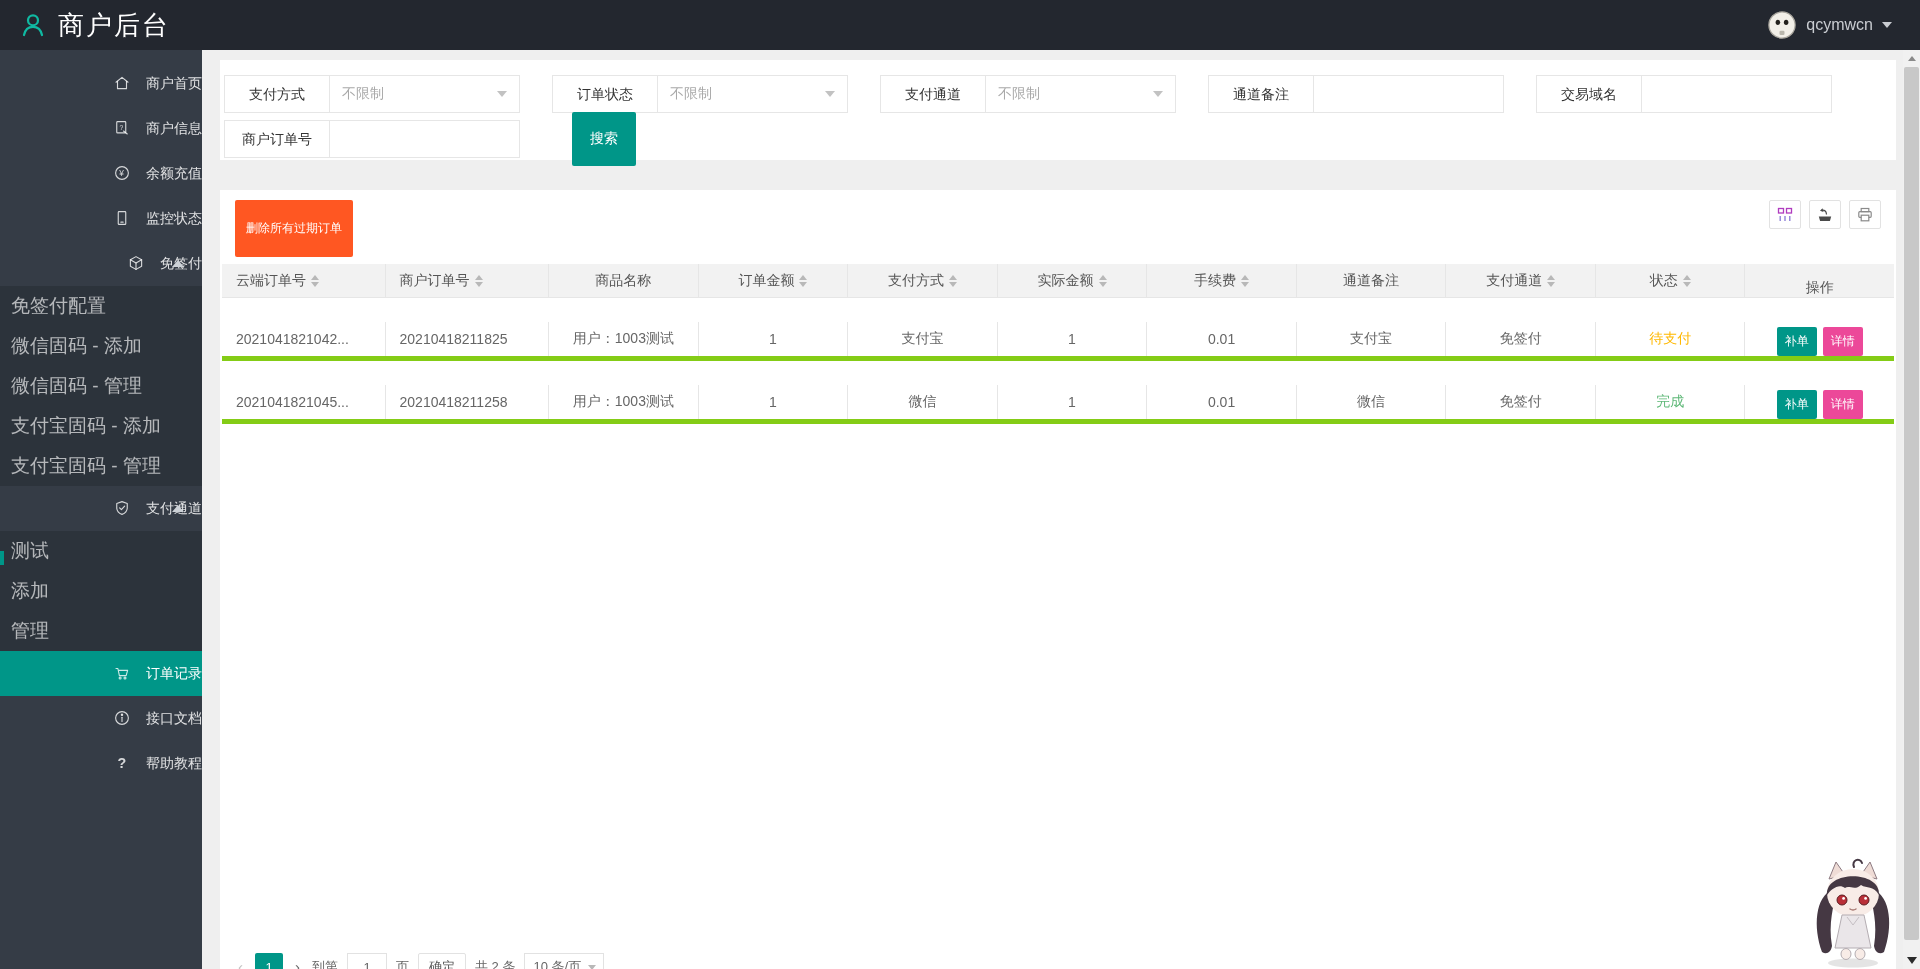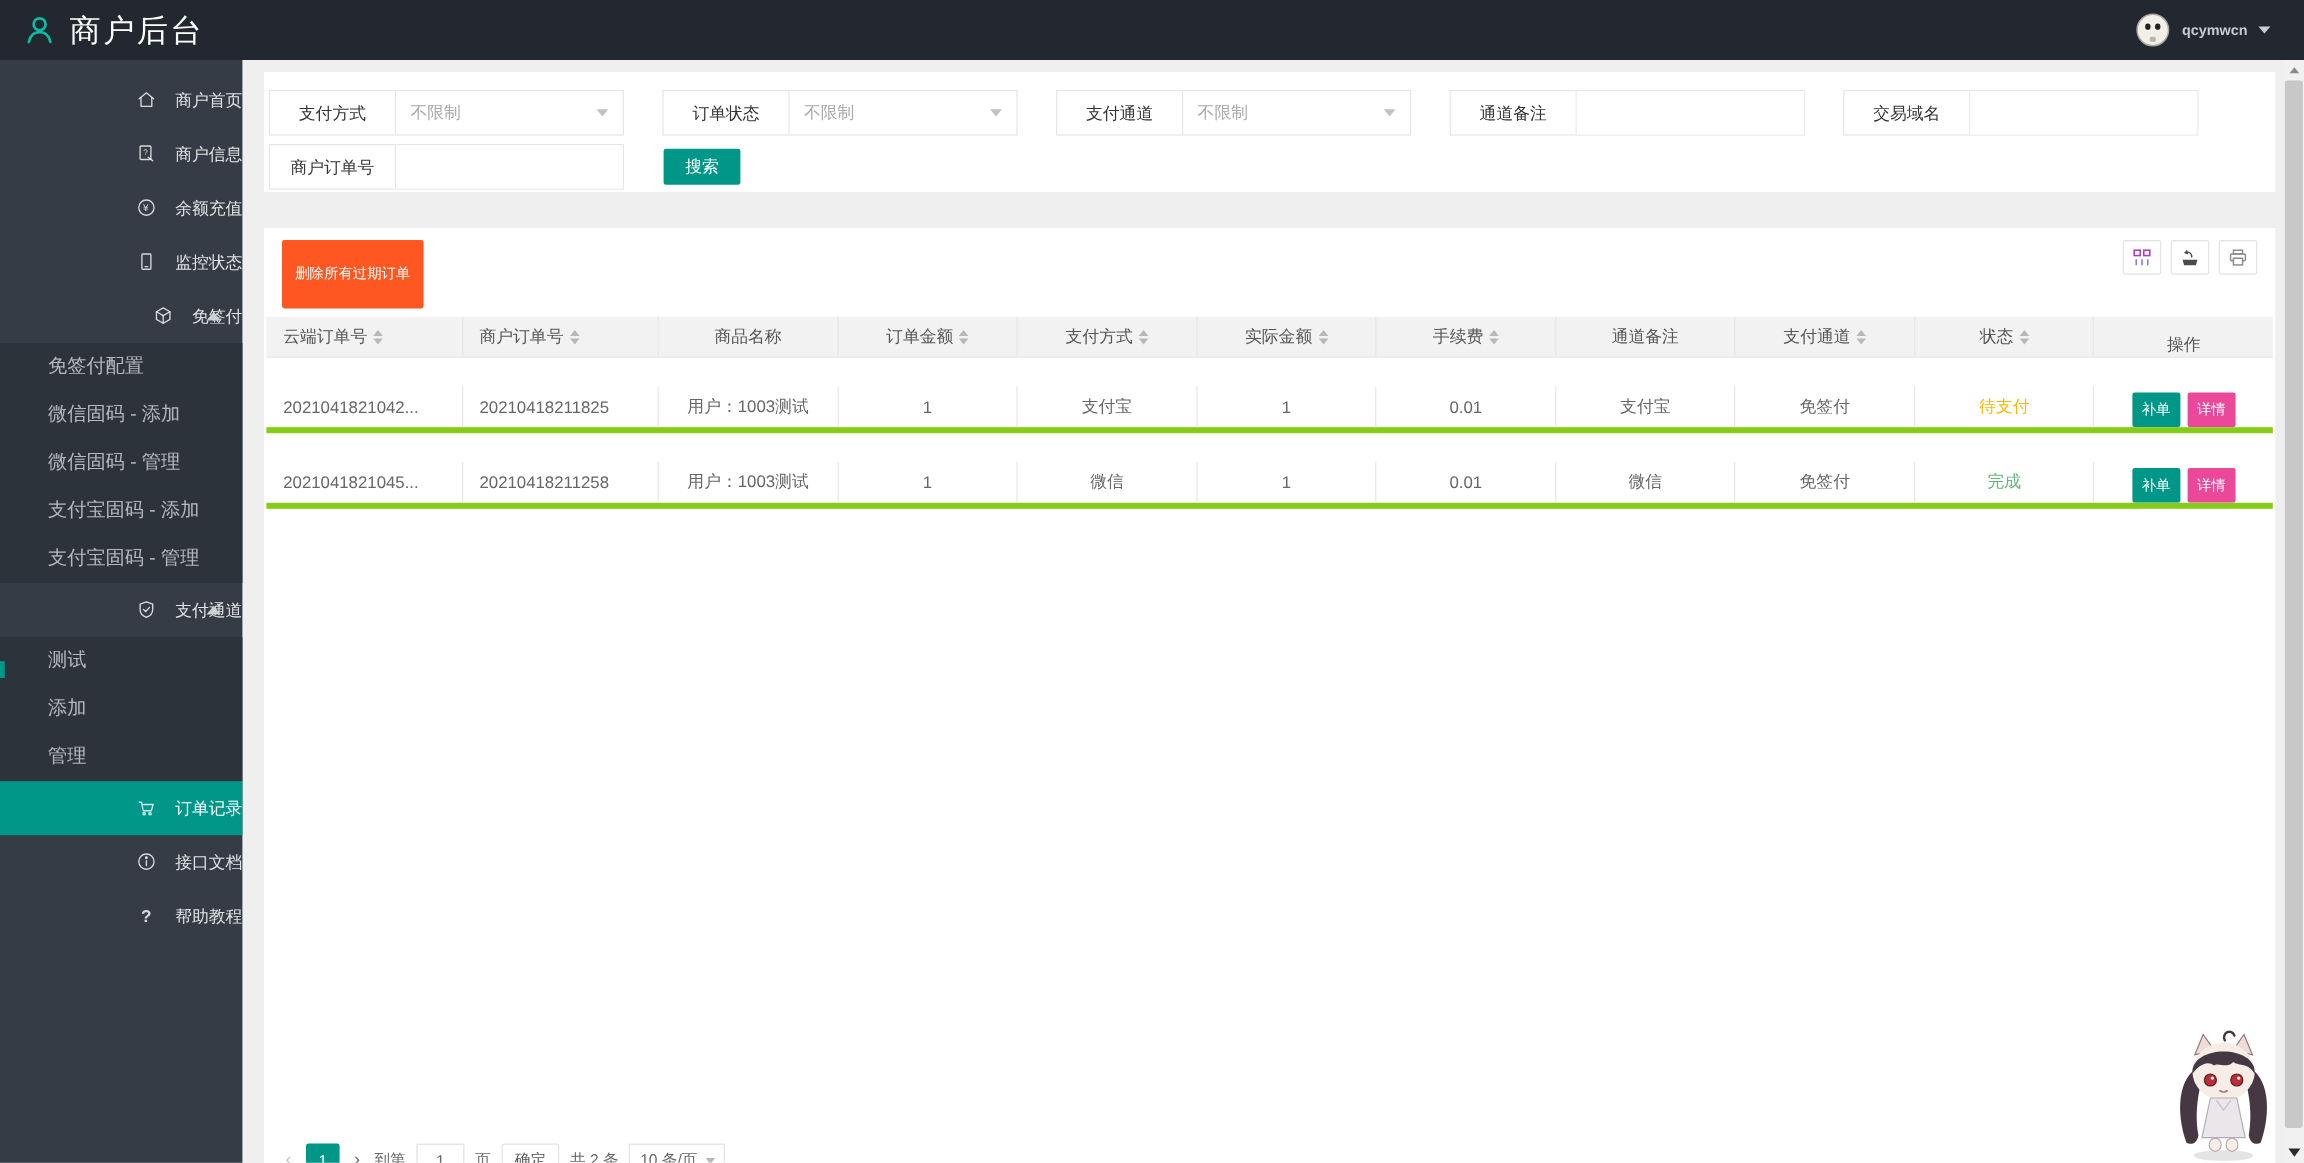--- a/index.html
+++ b/index.html
@@ -6,51 +6,51 @@
   html,body { width:1920px; height:969px; overflow:hidden; background:#efefef;
     font-family:"Liberation Sans","DejaVu Sans",sans-serif; }
 
   
   .header { position:absolute; left:0; top:0; width:1920px; height:50px;
     background:#23272f; display:flex; align-items:center; z-index:30; }
   .logo-icon { margin-left:18px; display:flex; color:#10b9a2; }
   .app-title { margin-left:10px; color:#ffffff; font-size:26px; letter-spacing:2px; }
   .user-box { margin-left:auto; margin-right:28px; display:flex; align-items:center; gap:9px; cursor:pointer; }
   .avatar { width:30px; height:30px; display:flex; }
-  .username { color:#c9ccd1; font-size:12px;font-weight:bold; }
+  .username { color:#c9ccd1; font-size:16px; }
   .caret-down { width:0; height:0; border-left:5px solid transparent; border-right:5px solid transparent; border-top:6px solid #c9ccd1; }
 
   
   .sidebar { position:absolute; left:0; top:50px; width:202px; bottom:0;
     background:#353c46; padding-top:11px; z-index:20; }
   .side-item { height:45px; display:flex; align-items:center; padding-left:24px;
     color:rgba(255,255,255,.85); font-size:14px; cursor:pointer; position:relative;justify-content:flex-end; }
   .side-item .side-icon { width:20px; height:20px; margin-right:13px; display:flex; color:rgba(255,255,255,.8); }
   .side-item.active { background:#009688; color:#fff; }
   .side-item .caret-up { position:absolute; right:18px; width:0; height:0;
     border-left:6px solid transparent; border-right:6px solid transparent; border-bottom:7px solid #ccd1d6; }
   .side-sub { background:#2c333b; }
-  .side-sub-item { height:40px; line-height:40px; padding-left:40px; color:rgba(255,255,255,.65);
-    font-size:16px; cursor:pointer; }
+  .side-sub-item { height:40px; line-height:40px; padding-left:11px; color:rgba(255,255,255,.65);
+    font-size:19px; cursor:pointer; }
   .edge-marker { position:absolute; left:0; top:551px; width:4px; height:14px; background:#009688; z-index:25; }
 
   
   .content { position:absolute; left:202px; top:50px; right:17px; bottom:0; background:#efefef; }
 
   .filter-card { margin:10px 7px 0 18px; height:100px; background:#fff; padding:15px 4px 2px; }
   .filter-row { display:flex; align-items:center; height:38px; margin-bottom:7px; }
   .filter-group { display:flex; height:38px; border:1px solid #e6e6e6; background:#fff; margin-right:32px; }
   .filter-label { width:105px; border-right:1px solid #e6e6e6; text-align:center; line-height:36px;
     font-size:14px; color:#333; white-space:nowrap; }
   .filter-select { width:189px; position:relative; display:flex; align-items:center; padding-left:12px; cursor:pointer; }
   .filter-select .ph { color:#a9a9a9; font-size:14px; }
   .filter-select .sel-caret { position:absolute; right:12px; width:0; height:0;
     border-left:5px solid transparent; border-right:5px solid transparent; border-top:6px solid #c2c2c2; }
   .filter-input { width:189px; border:none; outline:none; font-size:14px; padding-left:12px; color:#333; }
-  .search-btn { margin-left:1px; width:64px; height:30px; background:#009688; color:#fff;
+  .search-btn { margin-left:20px; width:64px; height:54px; background:#009688; color:#fff;
     border:none; font-size:14px; border-radius:2px; cursor:pointer; }
 
   .table-card { position:relative; margin:30px 7px 0 18px; height:779px; background:#fff;
     overflow:hidden; padding:10px 2px 0; }
   .card-toolbar { height:40px; padding:0 13px; position:relative; }
   .del-btn { background:#ff5722; color:#fff; border:none; border-radius:2px;
     font-size:12px; padding:20px 11px; cursor:pointer; }
   .tool-icons { position:absolute; right:13px; top:0; display:flex; gap:8px; }
   .tool-icon { width:32px; height:29px; border:1px solid #e2e2e2; border-radius:2px; background:#fff;
     display:flex; align-items:center; justify-content:center; cursor:pointer; }

